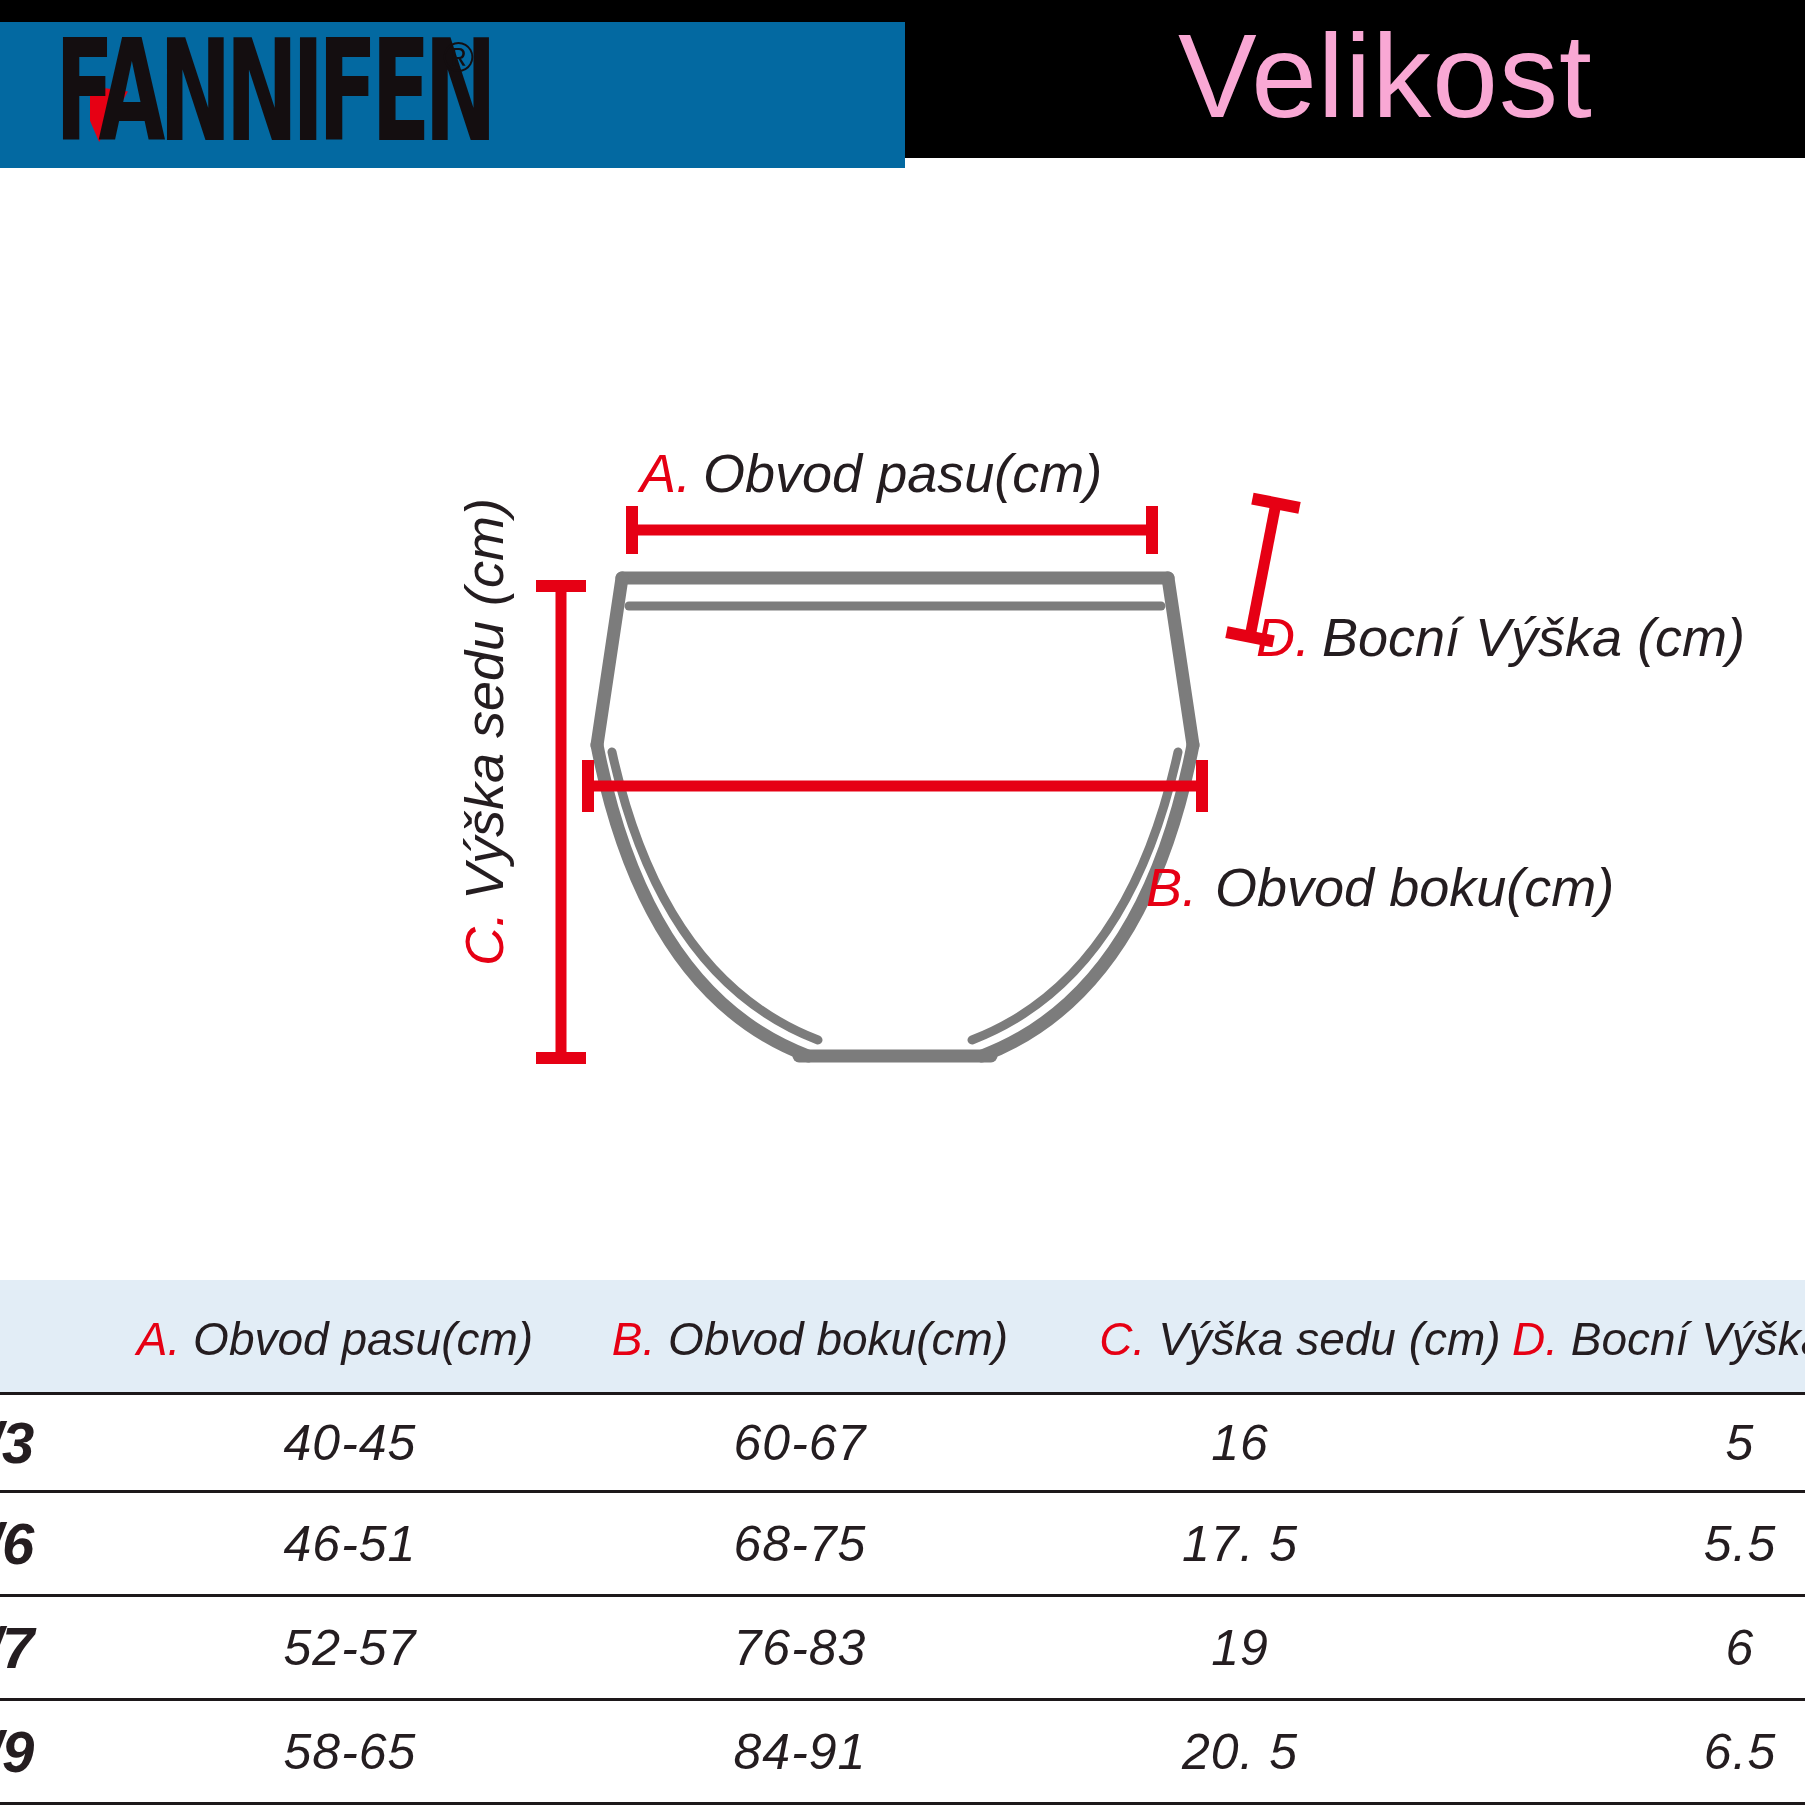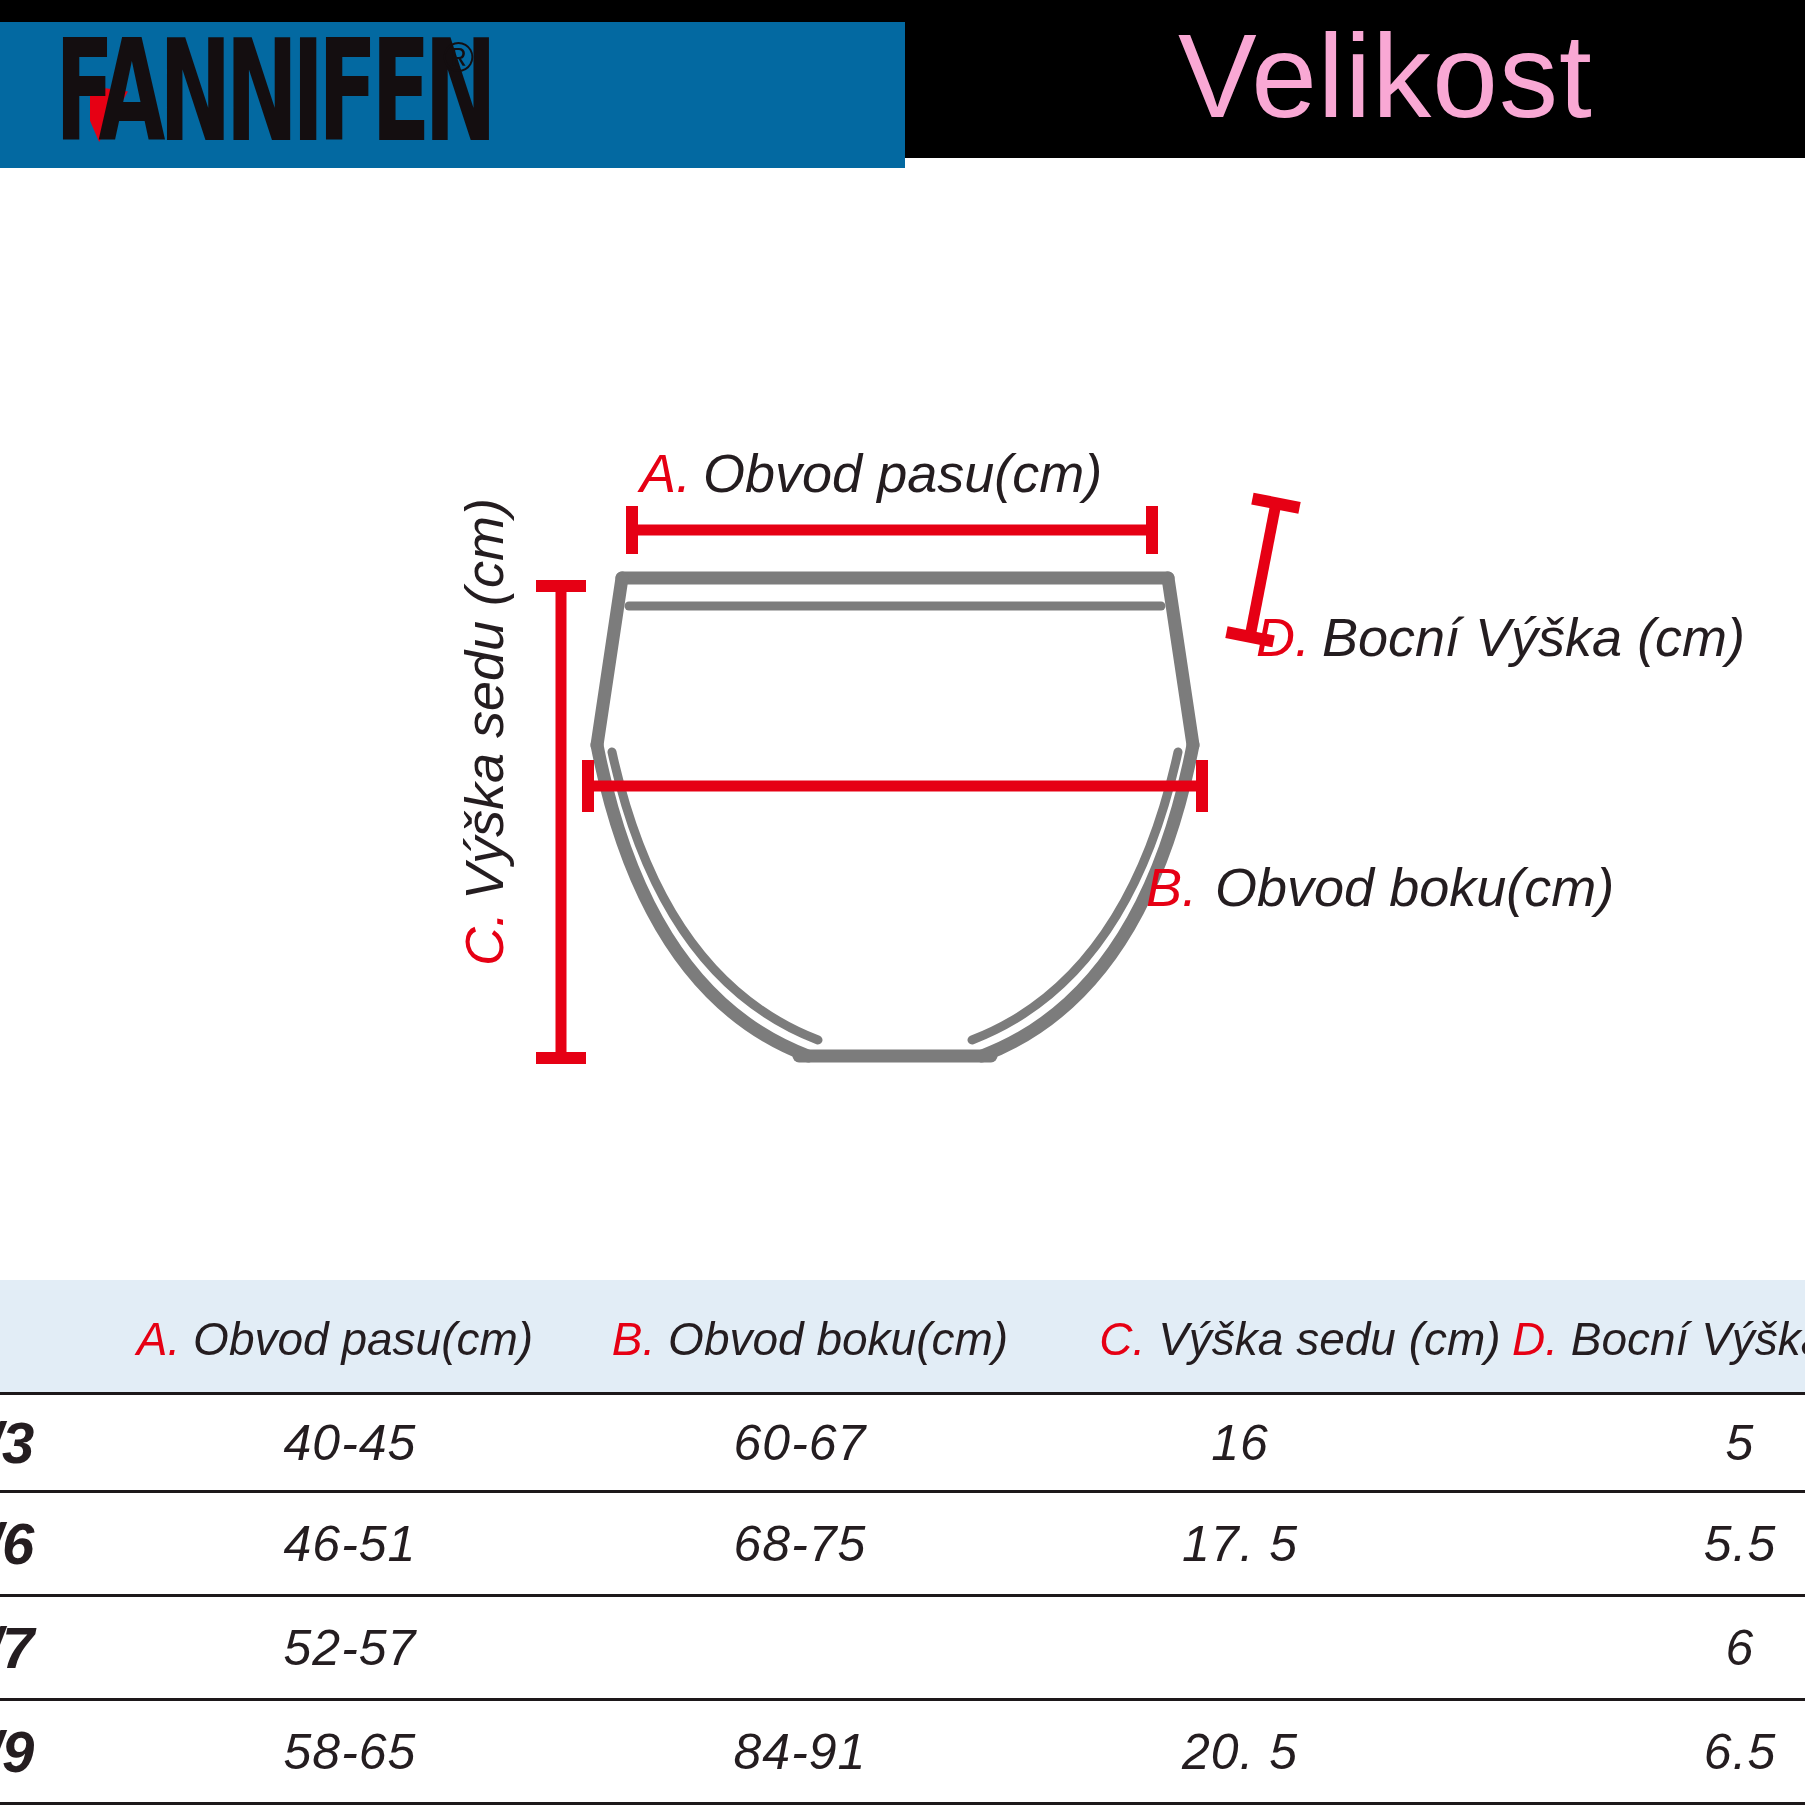--- a/index.html
+++ b/index.html
@@ -121,20 +121,22 @@
       <div class="trow">
         <div class="row-size">/6</div>
         <div class="cell cell-a">46-51</div>
         <div class="cell cell-b">68-75</div>
         <div class="cell cell-c">17. 5</div>
         <div class="cell cell-d">5.5</div>
       </div>
       <div class="trow">
         <div class="row-size">/7</div>
         <div class="cell cell-a">52-57</div>
+        <div class="cell cell-b">76-83</div>
+        <div class="cell cell-c">19</div>
         <div class="cell cell-d">6</div>
       </div>
       <div class="trow">
         <div class="row-size">/9</div>
         <div class="cell cell-a">58-65</div>
         <div class="cell cell-b">84-91</div>
         <div class="cell cell-c">20. 5</div>
         <div class="cell cell-d">6.5</div>
       </div>
       <div class="tbottom"></div>

